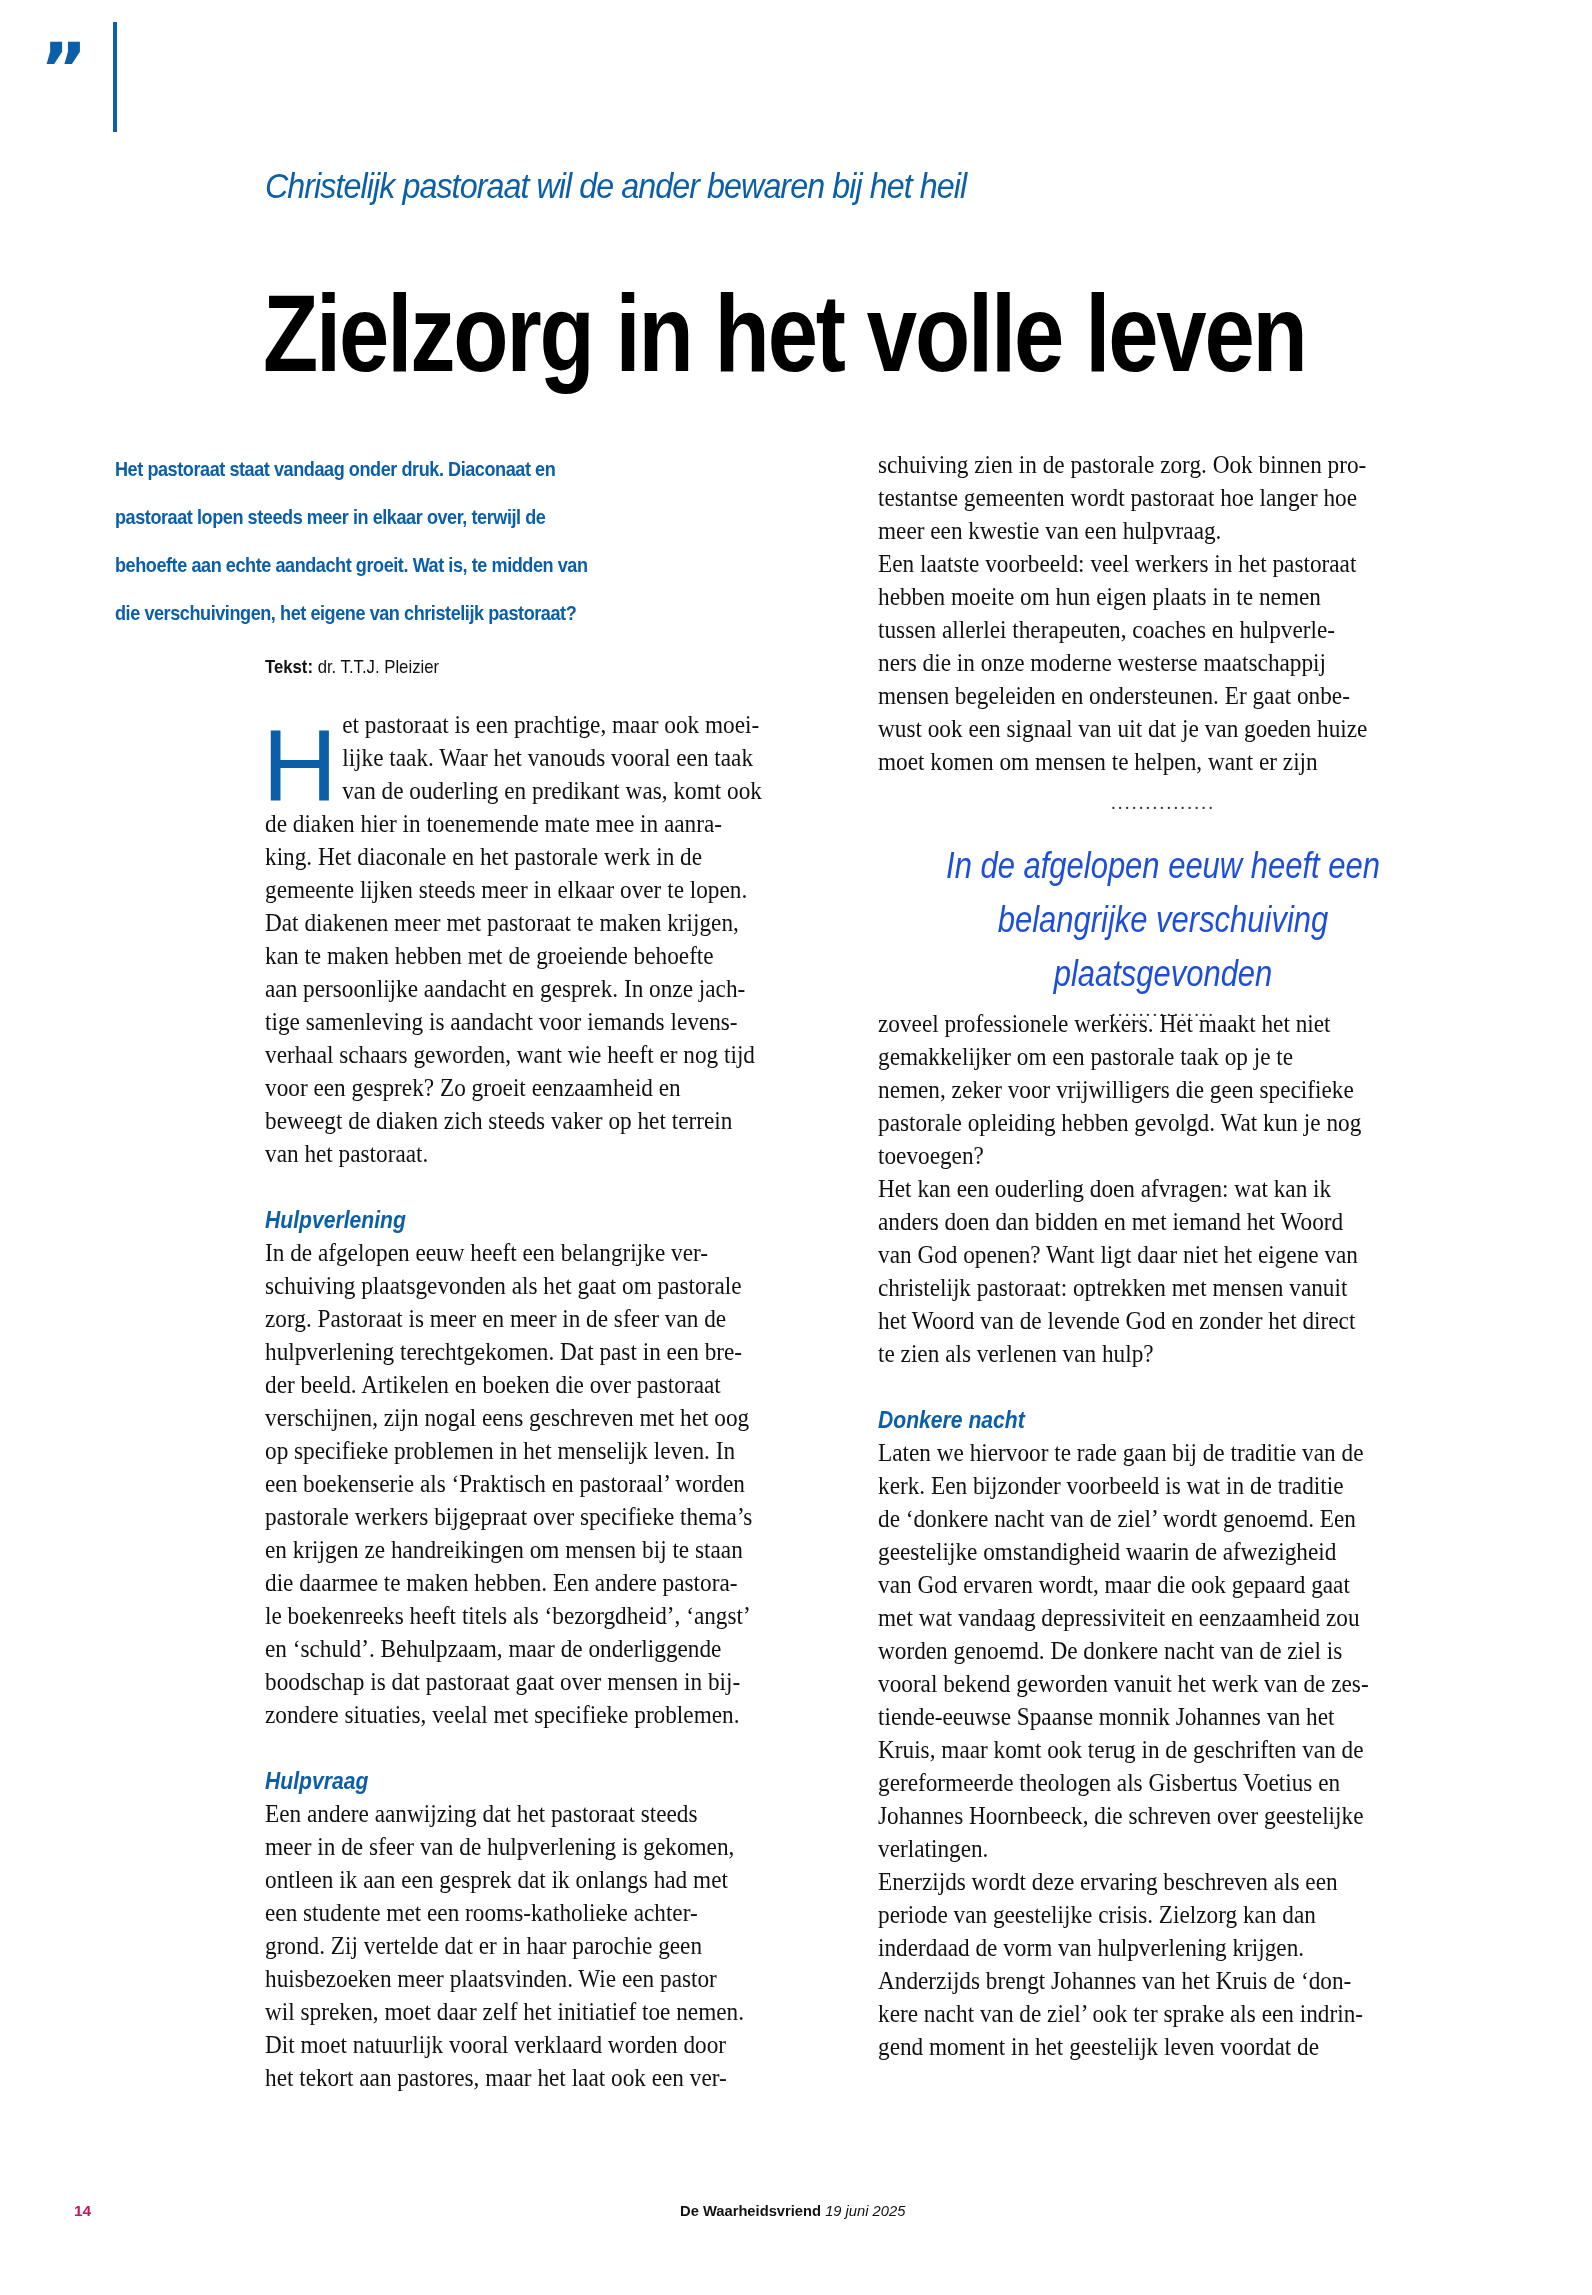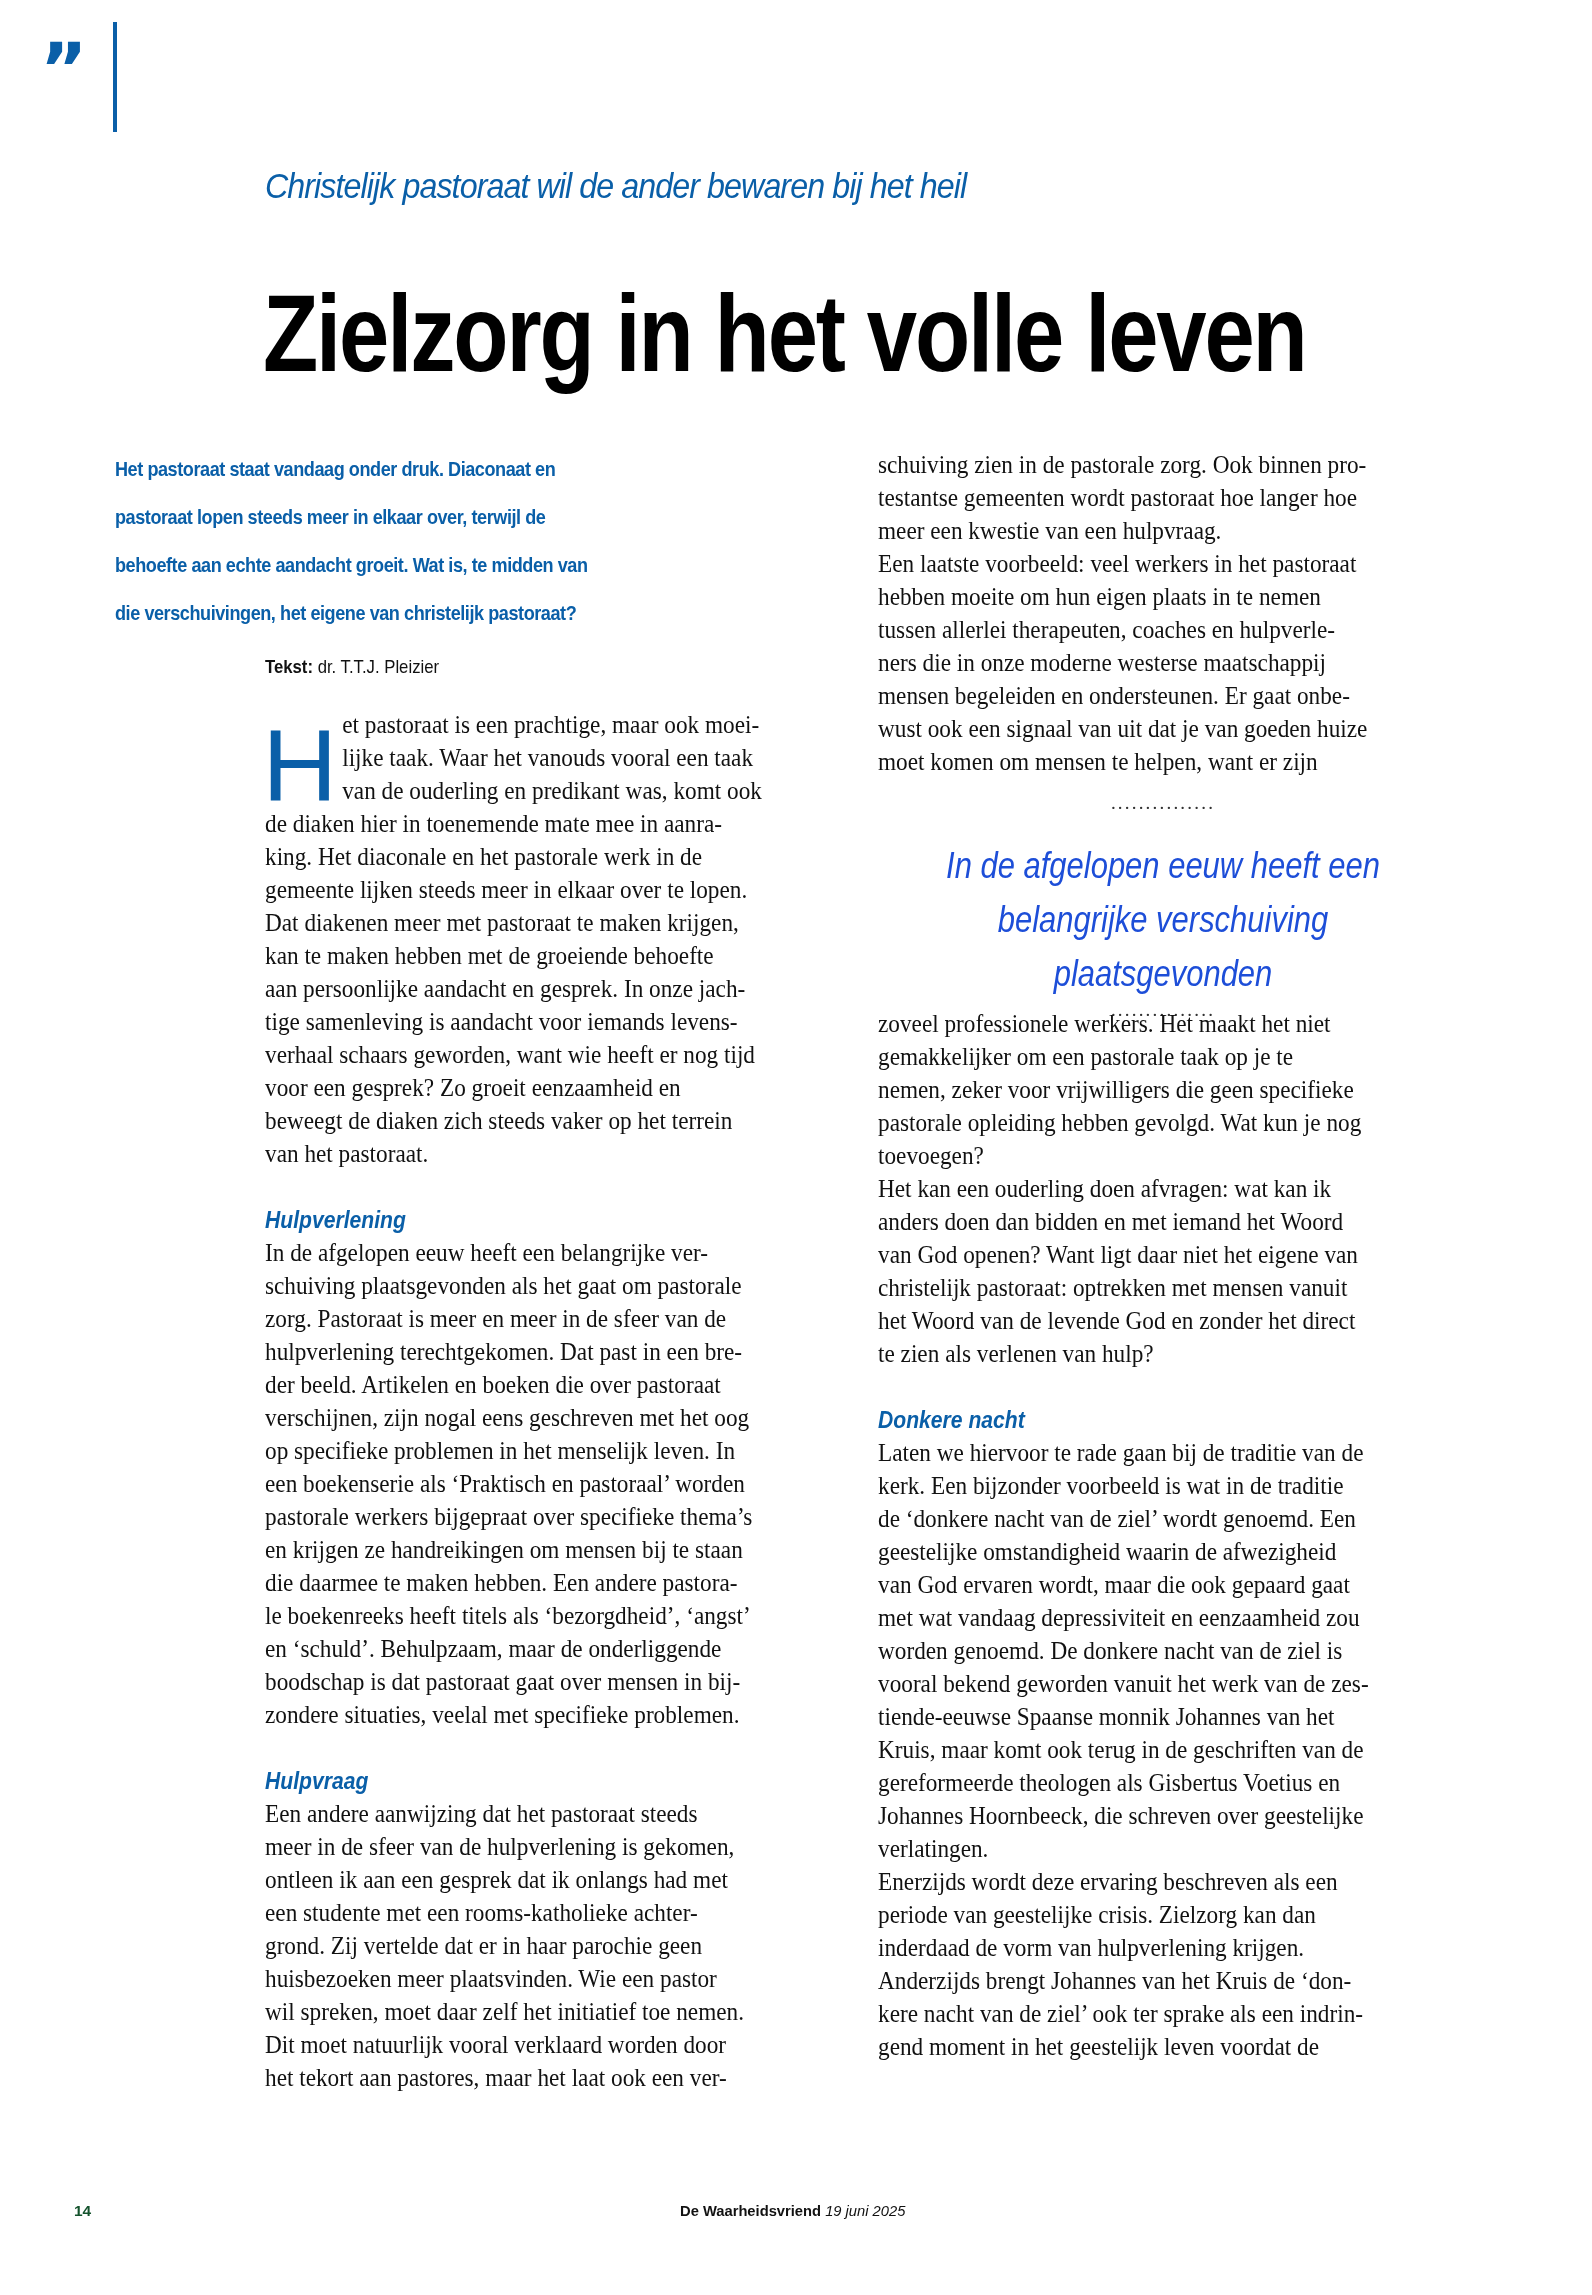--- a/index.html
+++ b/index.html
@@ -19,21 +19,21 @@
   .col .gap { display:block; height:33px; }
   .left-col { left:265px; top:708px; width:552px; }
   .right-col { left:878px; top:430px; width:570px;margin-top:18px; }
   .right-col2 { left:878px; top:1007px; width:570px; }
   .dropcap-wrap { position:relative; }
   .dropcap { position:absolute; left:-1.7px; top:7px; font-family:"Liberation Sans", sans-serif; font-size:102px; line-height:1; color:#0a5fa8; font-weight:normal; transform:scaleX(1.02); }
   .indent { padding-left:83px; }
   .dots { left:878px; width:570px; text-align:center; font-family:"Liberation Serif", serif; font-size:19px; letter-spacing:2.2px; color:#333; }
   .pullquote { left:878px; top:839px; width:570px; text-align:center; font-family:"Liberation Sans", sans-serif; font-style:italic; font-size:36px; line-height:54px; color:#1d4ed8; }
   .pullquote .ln { display:block; white-space:nowrap; transform:scaleX(0.86); transform-origin:center top; }
-  .footer-page { left:74px; top:2202px; font-family:"Liberation Sans", sans-serif; font-weight:bold; font-size:15.5px; color:#14532d; }
+  .footer-page { left:74px; top:2202px; font-family:"Liberation Sans", sans-serif; font-weight:bold; font-size:15.5px; color:#be185d; }
   .footer-pub { left:680px; top:2202px; font-family:"Liberation Sans", sans-serif; font-size:15.5px; color:#111; white-space:nowrap; transform:scaleX(0.95); transform-origin:left top; }
   .footer-pub .name { font-weight:bold; }
   .footer-pub .date { font-style:italic; font-weight:normal; }
 </style>
 </head>
 <body>
 
 <div class="abs quote-mark">”</div>
 <div class="abs vline"></div>
 

